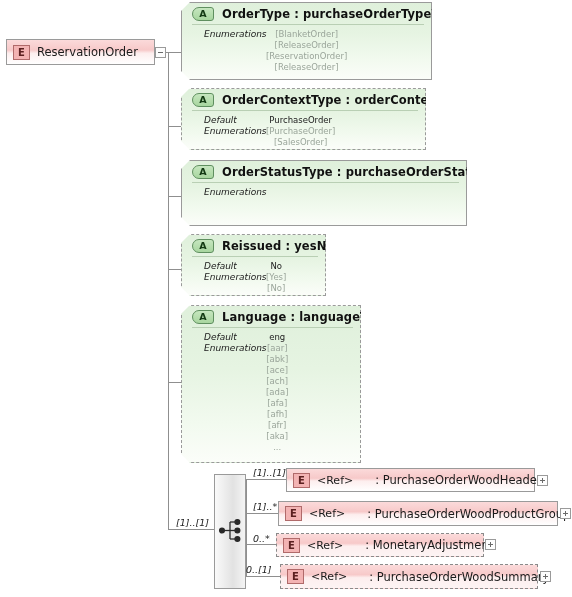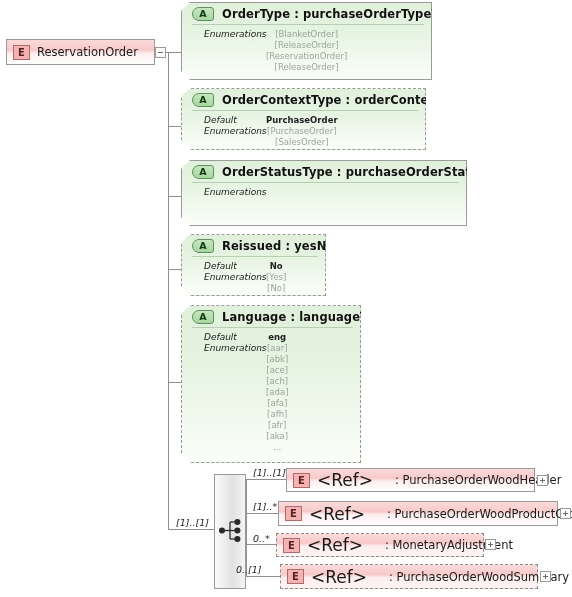--- a/index.html
+++ b/index.html
@@ -58,21 +58,21 @@
     text-align: center;
     margin-right: 7px;
     flex: none;
     font-family: "DejaVu Sans", "Liberation Sans", sans-serif;
   }
   .elem-label {
     font-size: 11.5px;
     color: #1a1a1a;
   }
   .ref-tag {
-    font-size: 17px;
+    font-size: 11px;
     color: #1a1a1a;
     margin-right: 22px;
   }
   .ref-name {
     font-size: 11.5px;
     color: #1a1a1a;
   }
 
   
   .attr-box {
@@ -134,21 +134,21 @@
   }
   .value-col {
     color: #9aa59a;
     font-size: 8.5px;
     line-height: 11px;
     font-family: "DejaVu Sans", "Liberation Sans", sans-serif;
     text-align: center;
   }
   .value-col .default-val {
     color: #202020;
-    font-weight: bold;
+    font-weight: normal;
   }
 
   
   .compositor {
     position: absolute;
     box-sizing: border-box;
     background: linear-gradient(to right, #fafafa 0%, #ececec 35%, #e2e2e2 60%, #f4f4f4 100%);
     border: 1px solid #9a9a9a;
   }
 
@@ -351,21 +351,21 @@
   <div class="expander plus" style="left:560px; top:508px;"></div>
 
   <div class="card" style="left:253px; top:533px;">0..*</div>
   <div class="elem-box dashed" style="left:276px; top:533px; width:208px; height:24px;">
     <span class="icon-e">E</span>
     <span class="ref-tag">&lt;Ref&gt;</span>
     <span class="ref-name">: MonetaryAdjustment</span>
   </div>
   <div class="expander plus" style="left:485px; top:539px;"></div>
 
-  <div class="card" style="left:236px; top:564px;">0..[1]</div>
+  <div class="card" style="left:246px; top:564px;">0..[1]</div>
   <div class="elem-box dashed" style="left:280px; top:564px; width:258px; height:25px;">
     <span class="icon-e">E</span>
     <span class="ref-tag">&lt;Ref&gt;</span>
     <span class="ref-name">: PurchaseOrderWoodSummary</span>
   </div>
   <div class="expander plus" style="left:540px; top:571px;"></div>
 
 </div>
 
 </body></html>

